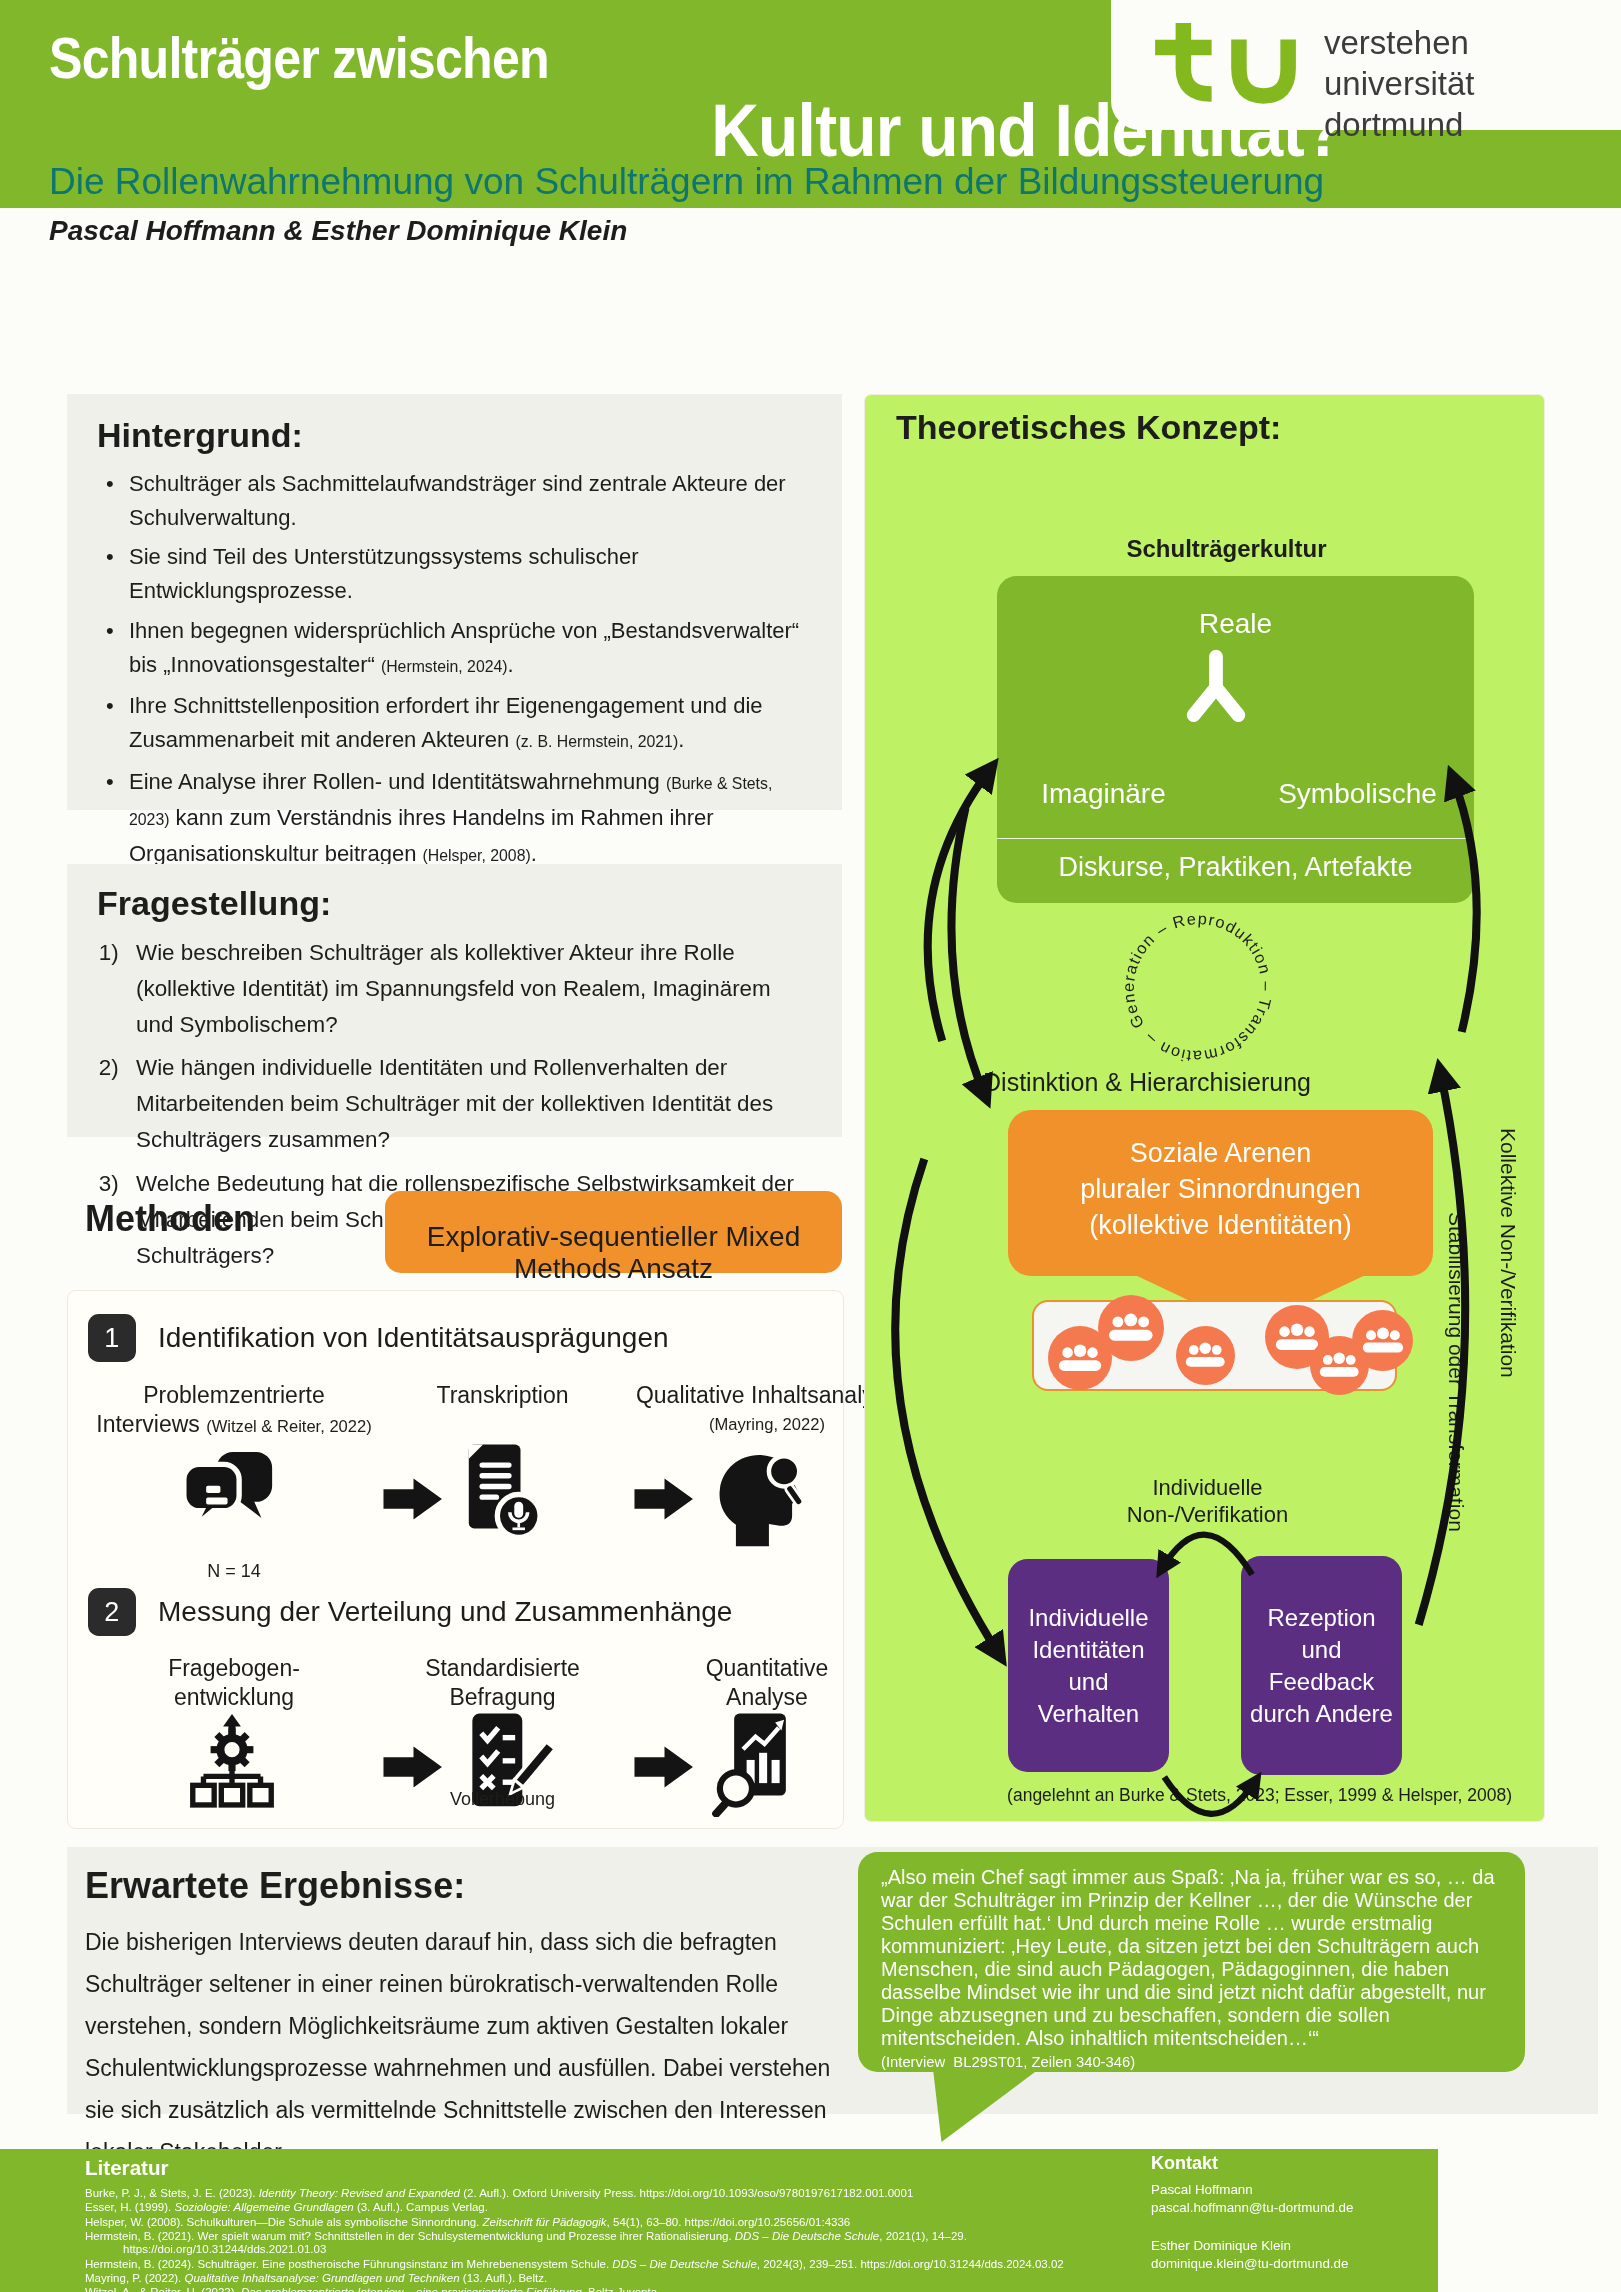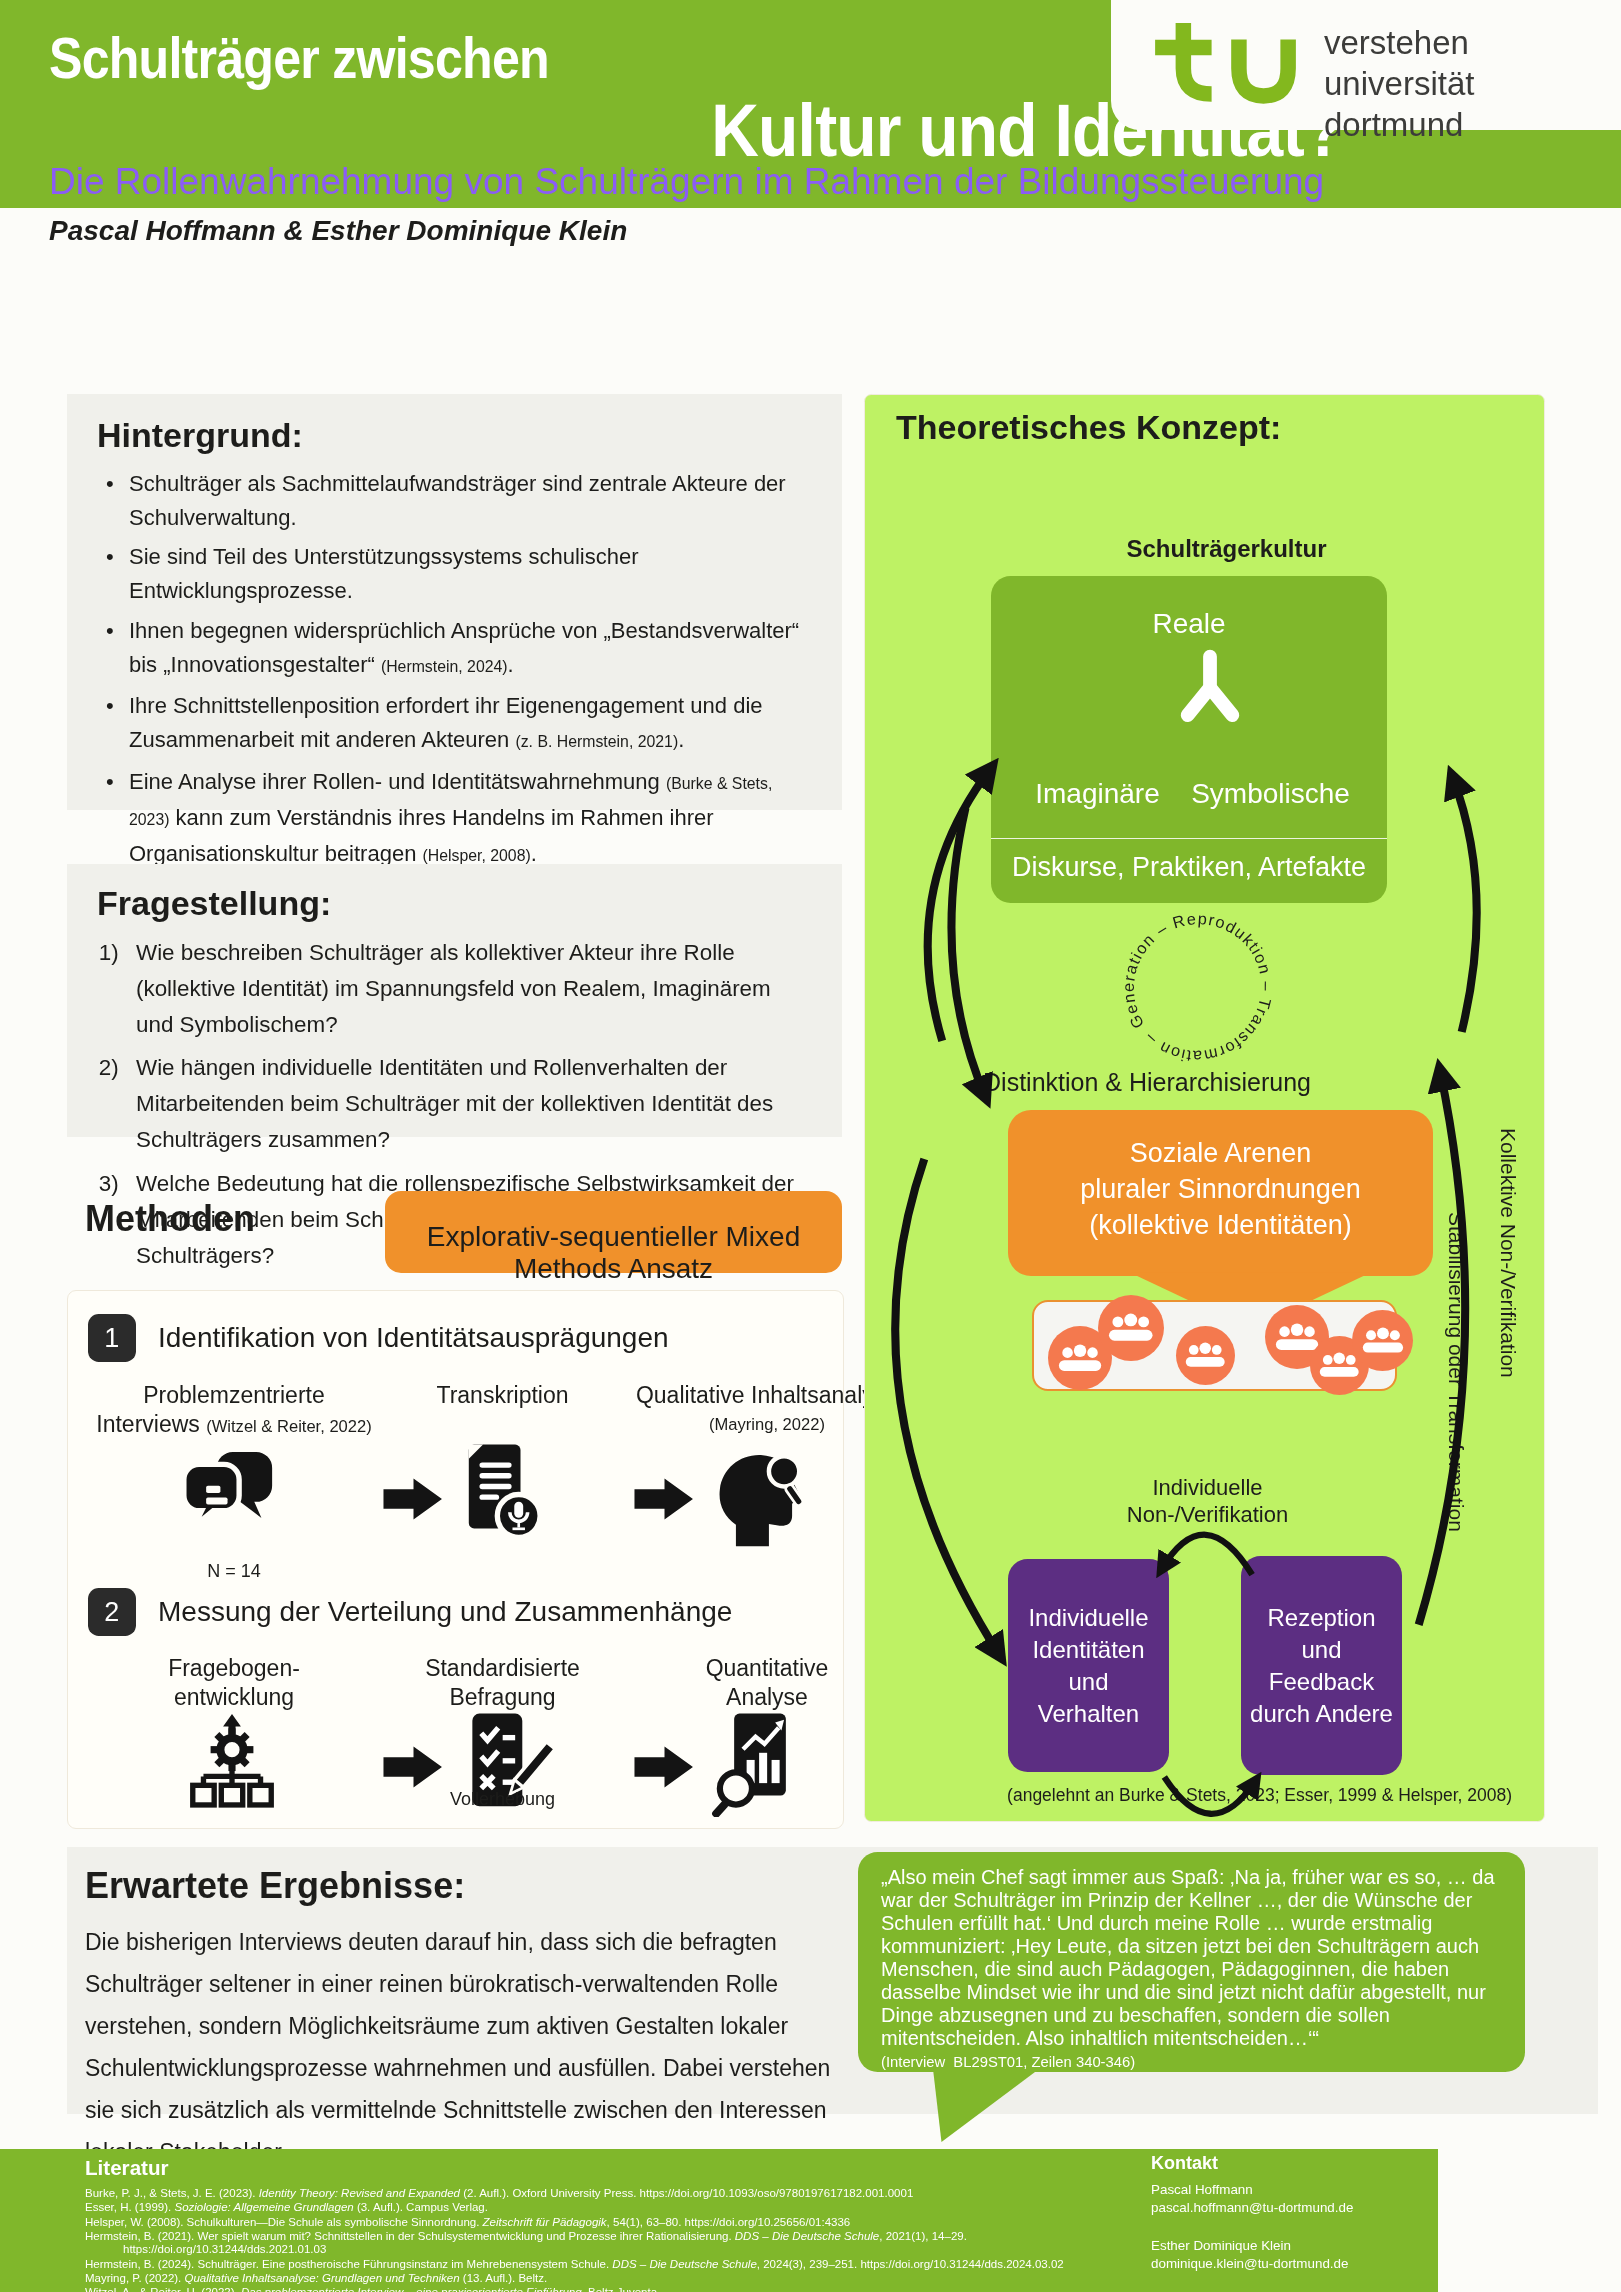--- a/index.html
+++ b/index.html
@@ -8,21 +8,21 @@
        -webkit-font-smoothing:antialiased;}
   .abs{position:absolute;}
   .center{text-align:center;}
   .it{font-style:italic;}
   .cite{font-size:0.72em;}
   
   .hdr{left:0;top:0;width:1622px;height:208px;background:#80B72B;}
   .title{color:#fff;font-weight:bold;letter-spacing:-0.9px;white-space:nowrap;line-height:1;}
   .t1{left:49px;top:30px;font-size:57px;transform:scaleX(.88);transform-origin:left top;}
   .t2{right:279px;top:93px;font-size:75px;transform:scaleX(.88);transform-origin:right top;}
-  .subtitle{left:49px;top:161px;font-size:37px;color:#8b5cf6;white-space:nowrap;}
+  .subtitle{left:49px;top:161px;font-size:37px;color:#0f766e;white-space:nowrap;}
   .logobox{left:1111px;top:0;width:511px;height:130px;background:#FCFCF9;border-bottom-left-radius:29px;}
   .logotext{left:213px;top:21.5px;font-size:33px;color:#3C3C3A;line-height:41px;font-weight:400;}
   .authors{left:49px;top:215px;font-size:28px;font-style:italic;font-weight:600;}
   
   .panel{background:#F0F0EB;}
   .whitebox{background:#FFFEF9;border:1.8px solid #EFE9DB;border-radius:9px;}
   .h2{font-size:34px;font-weight:600;}
   .bullets{list-style:none;margin:12.5px 0 0 0;padding:0;font-size:22px;line-height:34px;}
   .bullets li{padding-left:32px;position:relative;margin-bottom:5.4px;}
   .bullets li::before{content:"•";position:absolute;left:9px;}
@@ -35,21 +35,21 @@
   .approach .l2{margin-top:2.7px;font-size:22px;}
   .badge{width:48px;height:48px;background:#2B2B2B;border-radius:10.7px;color:#fff;
          font-size:27px;display:flex;align-items:center;justify-content:center;}
   .steptitle{font-size:28px;line-height:48px;}
   .mlabel{font-size:23px;line-height:29px;}
   .mnote{font-size:18px;}
   .micon{width:116px;height:107px;}
   .marrow{width:61px;height:48px;fill:#141414;}
   
   .cpanel{left:864px;top:394px;width:679px;height:1426px;background:#bef264;border:1.8px solid #F1ECDF;border-radius:7.2px;}
-  .greenbox{left:126px;top:181px;width:396px;height:327px;background:#80B72B;border-radius:19.7px;color:#fff;}
+  .greenbox{left:132px;top:181px;width:477px;height:327px;background:#80B72B;border-radius:19.7px;color:#fff;}
   .gb-word{font-size:28px;}
   .orangebox{left:143px;top:715px;width:425px;height:166px;background:#F0912B;border-radius:23px;color:#fff;
              font-size:27px;line-height:36px;padding-top:25px;box-sizing:border-box;}
   .pplbox{left:167px;top:905px;width:365px;height:91px;background:#F5F5F2;border:2.7px solid #EA9130;border-radius:16px;box-sizing:border-box;}
   .pcir{position:absolute;border-radius:50%;background:#F4794E;display:flex;align-items:center;justify-content:center;}
   .grp{fill:#fff;width:72%;height:auto;}
   .purple{background:#5C2E82;border-radius:19.7px;color:#fff;font-size:24px;line-height:32px;
           display:flex;align-items:center;justify-content:center;text-align:center;padding:9px;box-sizing:border-box;}
   .vert{writing-mode:vertical-rl;font-size:21px;color:#1D1D1B;}
   

